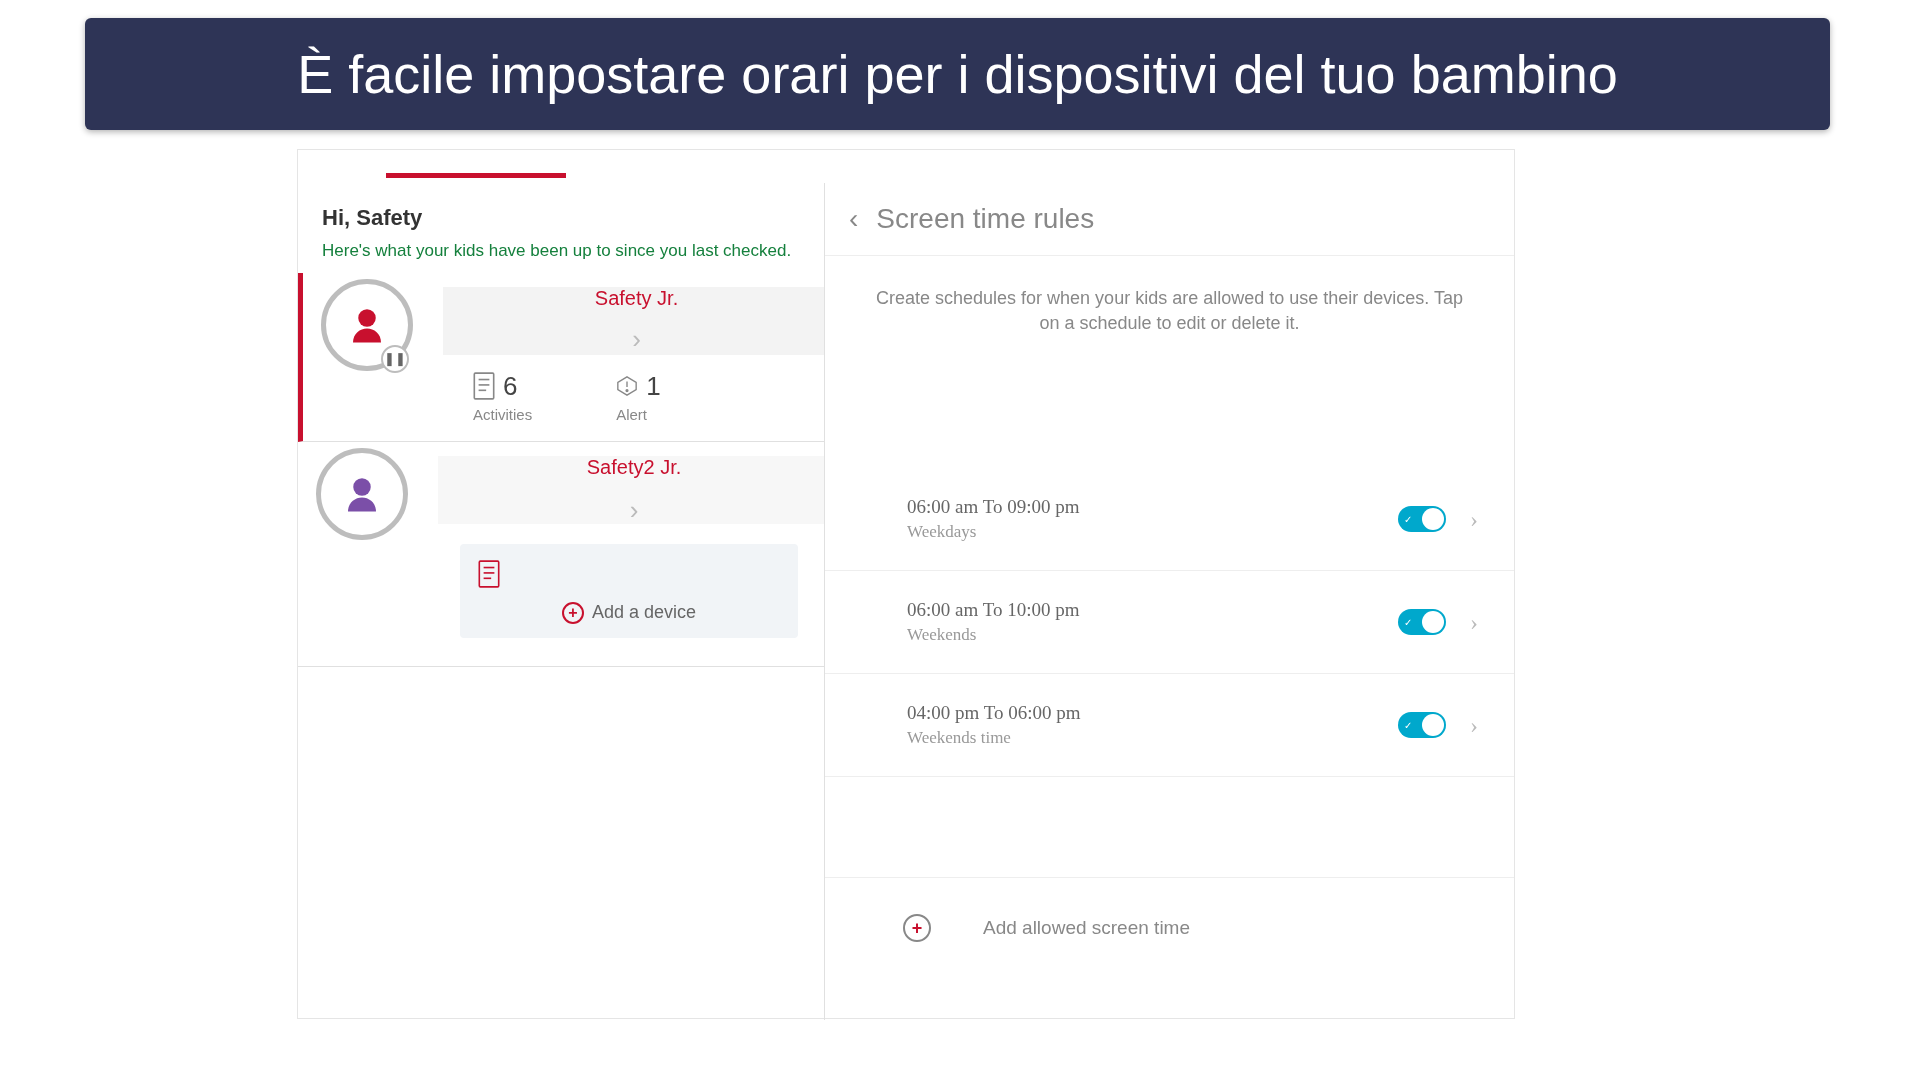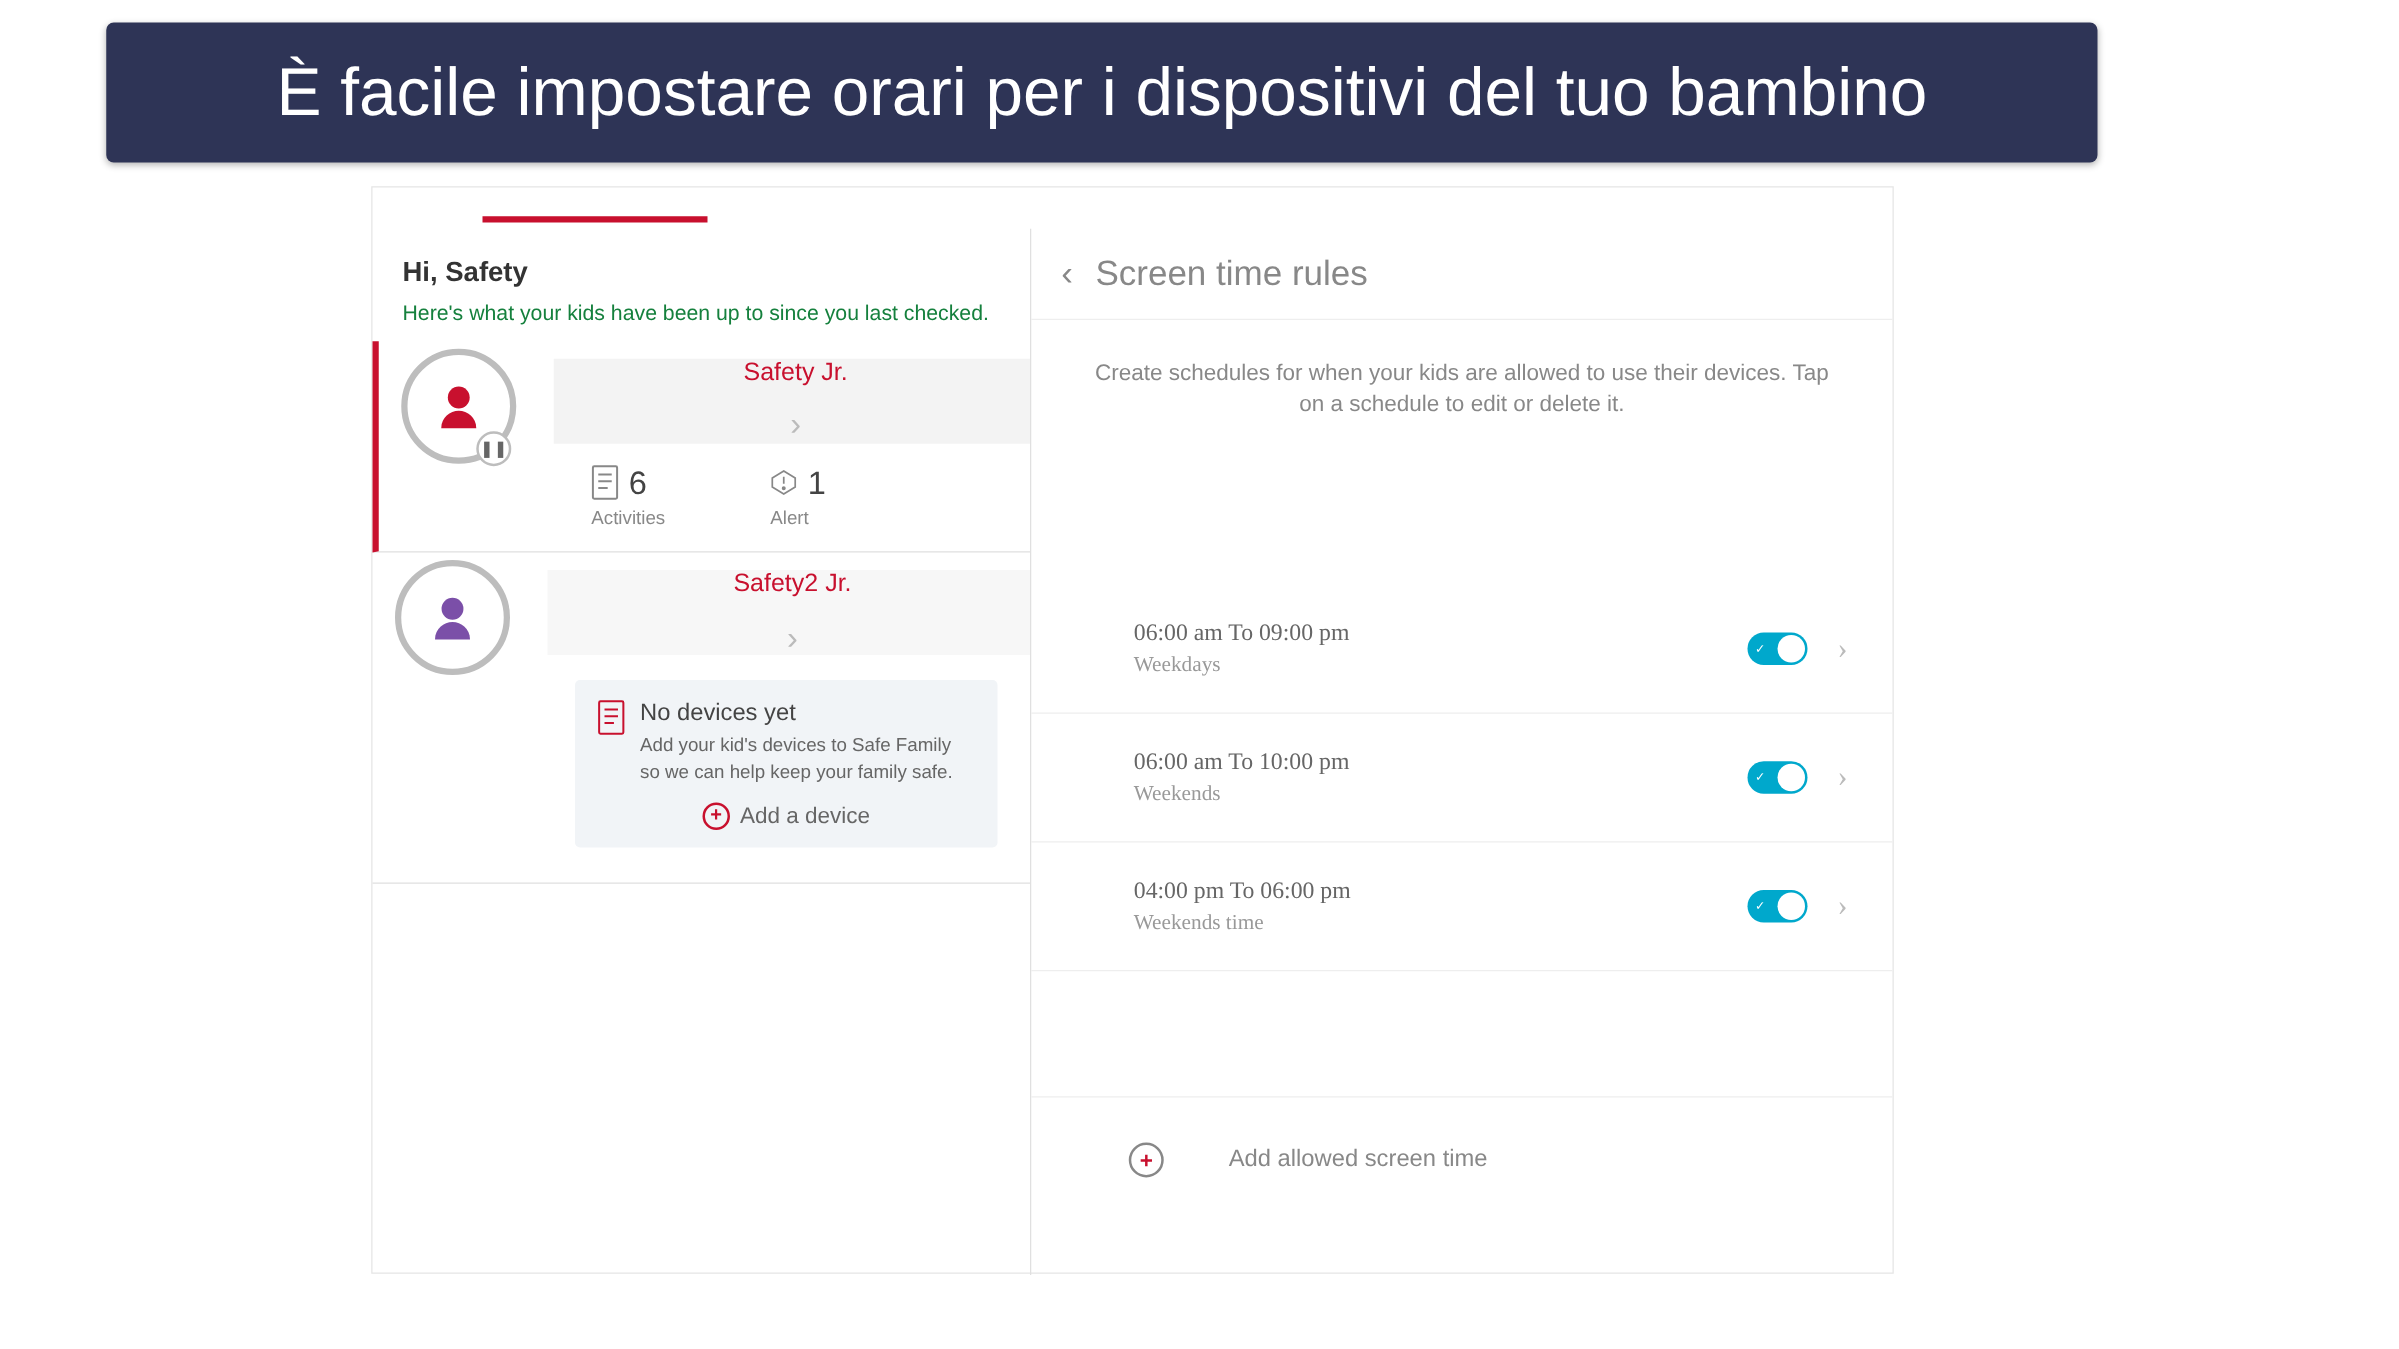--- a/index.html
+++ b/index.html
@@ -1,17 +1,17 @@
 <!DOCTYPE html>
 <html><head>
 <meta charset="utf-8">
 <style>
 * { margin: 0; padding: 0; box-sizing: border-box; }
 body { font-family: -apple-system, BlinkMacSystemFont, 'Segoe UI', Arial, sans-serif; background: #fff; width: 1919px; height: 1079px; position: relative; }
-.banner { position: absolute; left: 85px; top: 18px; width: 1593px; height: 112px; background: #2e3456; border-radius: 6px; display: flex; align-items: center; justify-content: center; box-shadow: 0 2px 6px rgba(0,0,0,0.3); }
+.banner { position: absolute; left: 85px; top: 18px; width: 1745px; height: 112px; background: #2e3456; border-radius: 6px; display: flex; align-items: center; justify-content: center; box-shadow: 0 2px 6px rgba(0,0,0,0.3); }
 .banner-text { color: #fff; font-size: 54px; font-weight: 500; }
 .app-frame { position: absolute; left: 252px; top: 149px; width: 1218px; height: 870px; background: #fff; border: 1px solid #e5e5e5; margin-left: 45px; }
 .tab-indicator { position: absolute; left: 88px; top: 23px; width: 180px; height: 5px; background: #c8102e; }
 .sidebar { position: absolute; left: 0; top: 33px; width: 527px; height: 837px; border-right: 1px solid #e0e0e0; }
 .greeting { padding: 22px 24px 10px 24px; }
 .greeting-hi { font-size: 22px; font-weight: 600; color: #333; margin-bottom: 8px; }
 .greeting-sub { font-size: 17px; color: #15803d; line-height: 1.4; }
 .child-card { border-bottom: 1px solid #e0e0e0; position: relative; padding: 14px 0 18px 0; }
 .child-card.active { border-left: 5px solid #c8102e; }
 .child-row { display: flex; align-items: center; height: 68px; background: #f3f3f3; margin-left: 140px; padding-left: 26px; padding-right: 20px; cursor: pointer; flex-direction: column; }
@@ -119,24 +119,20 @@
         <div class="chev-icon">›</div>
       </div>
       <div class="no-devices">
         <div class="no-devices-top">
           <svg width="22" height="28" viewBox="0 0 20 26" fill="none" stroke="#c8102e" stroke-width="1.5">
               <rect x="1" y="1" width="18" height="24" rx="1"></rect>
               <line x1="5" y1="7" x2="15" y2="7"></line>
               <line x1="5" y1="12" x2="15" y2="12"></line>
               <line x1="5" y1="17" x2="12" y2="17"></line>
             </svg>
-          <div style="flex:1">
-            <div class="nd-title">No devices yet</div>
-            <div class="nd-sub">Add your kid's devices to Safe Family so we can help keep your family safe.</div>
-          </div>
         </div>
         <div class="add-device-btn">
           <div class="plus">+</div>
           <span class="lbl">Add a device</span>
         </div>
       </div>
     </div>
   </div>
 
   <div class="main">

